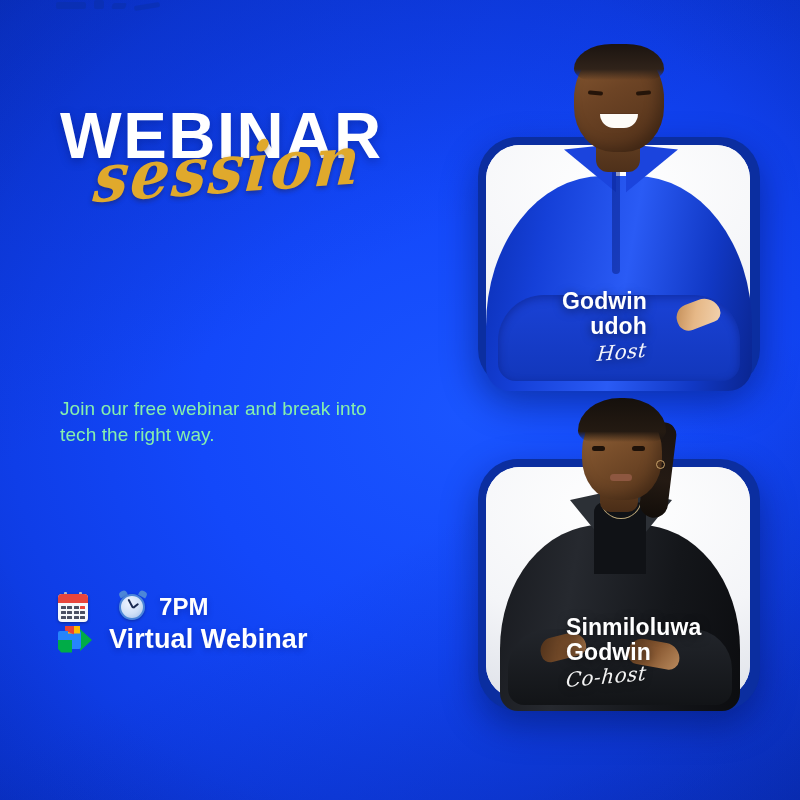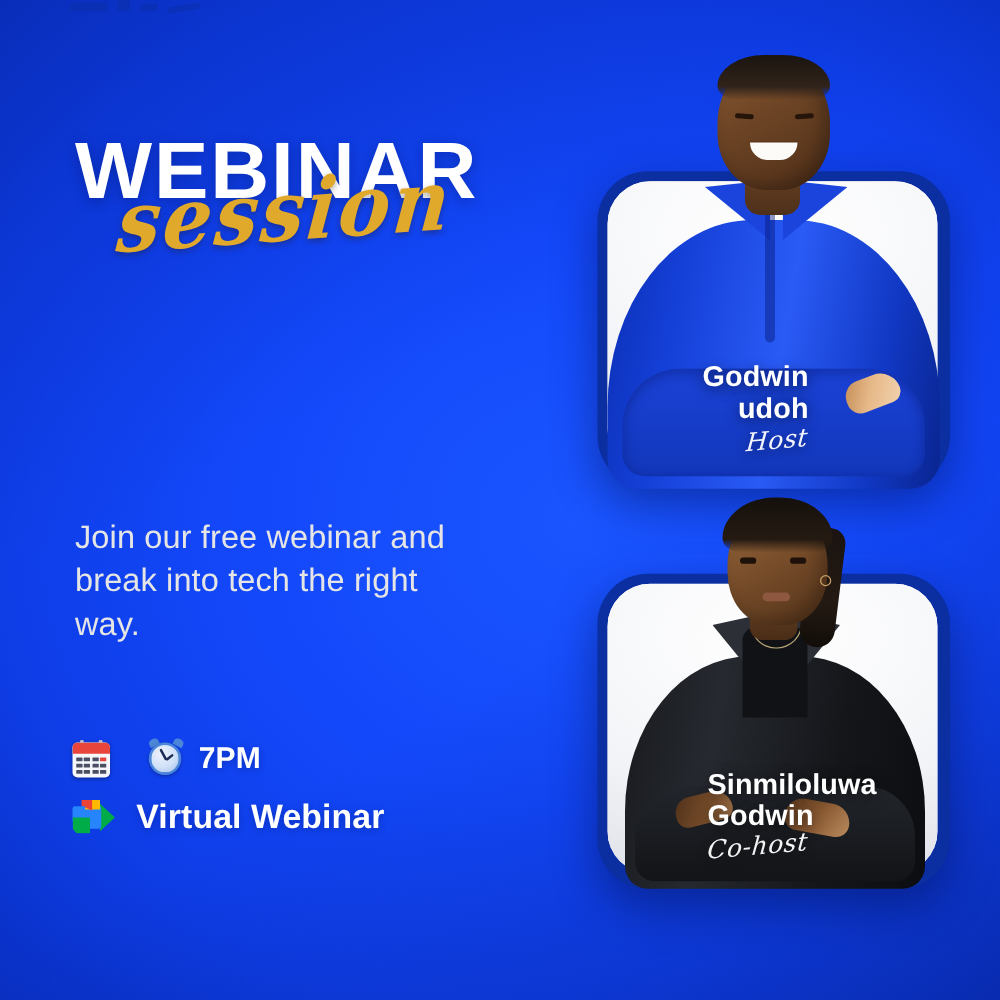--- a/index.html
+++ b/index.html
@@ -110,44 +110,44 @@
     font-size: 33px;
     font-weight: 700;
     line-height: 1.22;
     color: #ffffff;
     letter-spacing: -0.2px;
     text-shadow: 0 2px 8px rgba(2,16,90,0.30);
   }
 
   .subhead {
     position: absolute;
-    top: 412px;
+    top: 396px;
     left: 8px;
     width: 330px;
     margin: 0;
-    font-size: 26px;
+    font-size: 19px;
     font-weight: 400;
     line-height: 1.35;
-    color: #e5e5e5;
+    color: #86efac;
     letter-spacing: 0.1px;
   }
 
   
   .details {
     position: absolute;
     top: 592px;
     left: 6px;
     width: 380px;
   }
   .detail-row {
     display: flex;
     align-items: center;
     gap: 11px;
   }
-  .detail-row + .detail-row { margin-top: 16px; }
+  .detail-row + .detail-row { margin-top: 2px; }
   .detail-text {
     font-size: 24px;
     font-weight: 700;
     color: #ffffff;
     letter-spacing: 0.1px;
     white-space: nowrap;
     text-shadow: 0 2px 6px rgba(2,16,90,0.30);
   }
   .detail-text.platform { font-size: 27px; margin-left: 6px; }
   .spacer-gap { width: 8px; }

